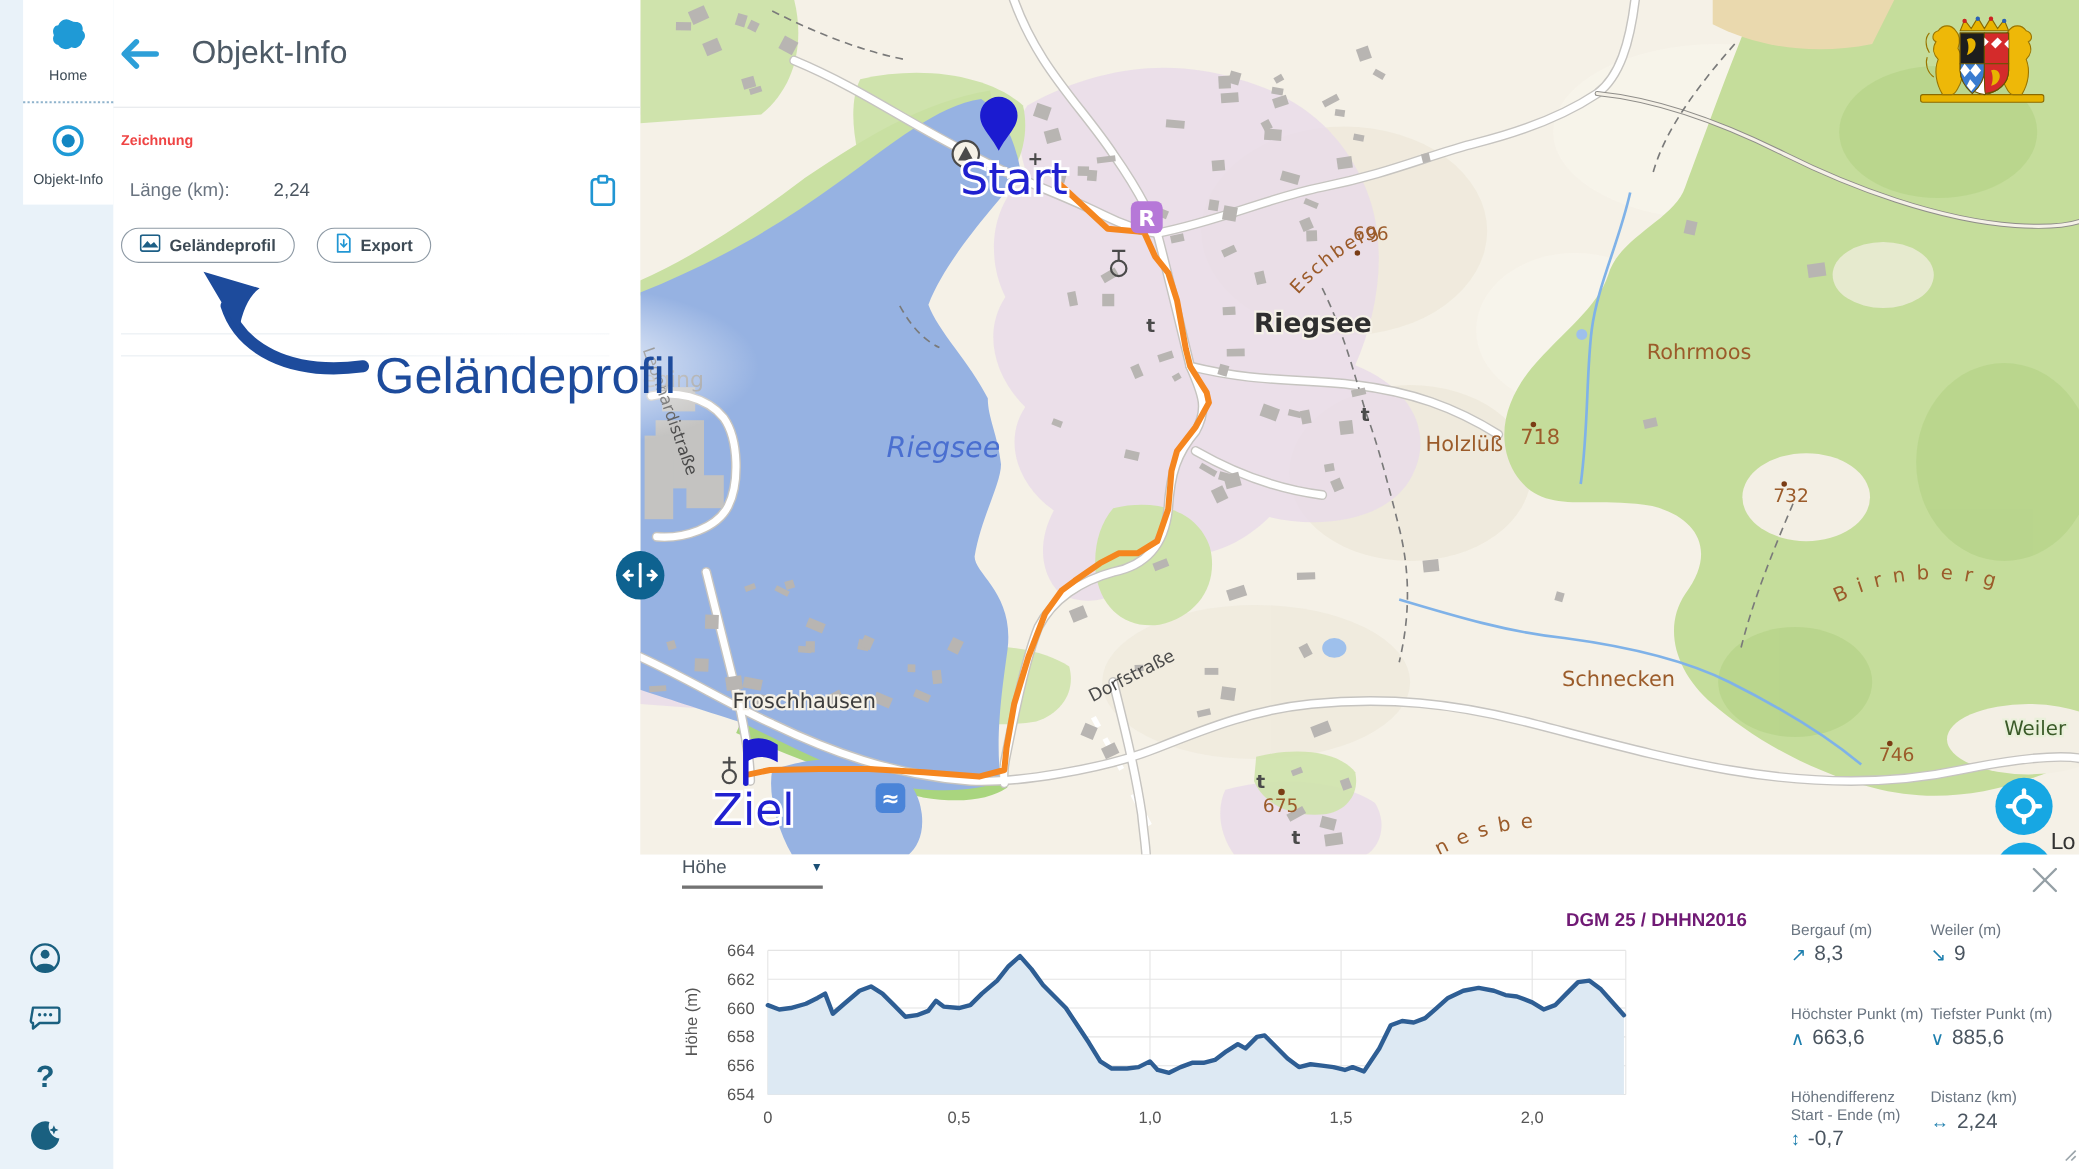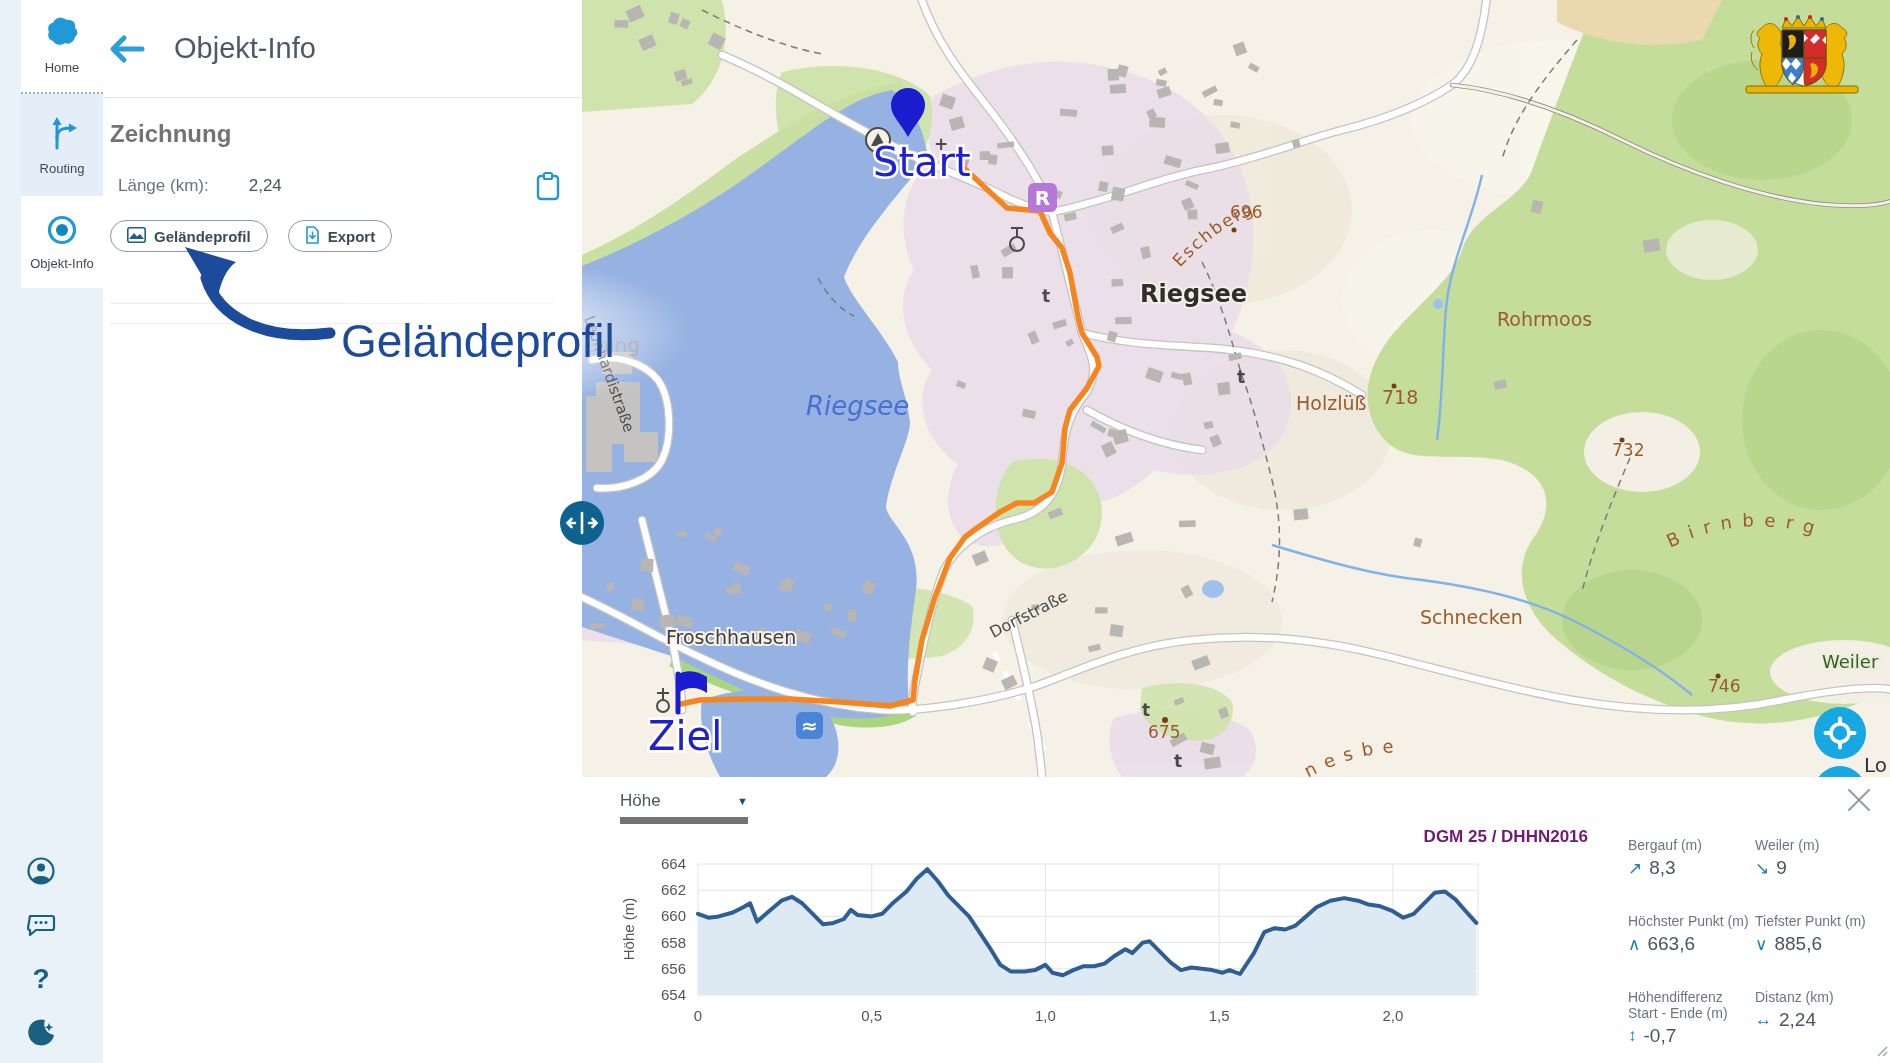--- a/index.html
+++ b/index.html
@@ -14,21 +14,21 @@
   .sb-obj{height:92px;background:#fff;}
   .sb-label{font-size:13px;color:#3d4a55;margin-top:5px;}
   .sb-bottom{position:absolute;left:0;bottom:14px;width:82px;display:flex;flex-direction:column;align-items:center;gap:22px;}
   .sb-bottom .bicon{width:32px;height:32px;display:flex;align-items:center;justify-content:center;cursor:pointer;}
 
   
   .panel{position:absolute;left:82px;top:0;width:500px;height:1063px;background:#fff;z-index:35;}
   .panel-header{height:97px;border-bottom:1px solid #e5e8eb;display:flex;align-items:center;}
   .back-btn{margin-left:26px;cursor:pointer;line-height:0;}
   .panel-title{font-size:29px;color:#4d5a66;margin-left:28px;}
-  .section-title{font-size:24px;font-weight:bold;color:#737373;margin:22px 0 0 28px;}
+  .section-title{font-size:13px;font-weight:bold;color:#ef4444;margin:22px 0 0 28px;}
   .len-row{display:flex;align-items:center;margin:28px 0 0 36px;font-size:17px;color:#6a7480;position:relative;width:444px;}
   .len-value{color:#4a5560;margin-left:40px;}
   .clip-btn{position:absolute;right:0;top:-6px;cursor:pointer;line-height:0;}
   .btn-row{display:flex;gap:20px;margin:24px 0 0 28px;}
   .pill-btn{display:flex;align-items:center;gap:8px;height:32px;padding:0 16px;border:1px solid #8e9aa5;
             border-radius:17px;background:#fff;font-size:15px;font-weight:bold;color:#3d4a55;cursor:pointer;}
   .thin-line{position:absolute;left:28px;width:444px;height:1px;background:#e9eef3;}
 
   
   .annotation{position:absolute;left:0;top:0;width:1890px;height:1063px;z-index:60;pointer-events:none;}
@@ -47,22 +47,22 @@
   .emblem{position:absolute;right:22px;top:10px;width:132px;height:88px;z-index:12;}
 
   
   .locate-btn{position:absolute;width:52px;height:52px;border-radius:50%;background:#17a7e3;z-index:12;
               display:flex;align-items:center;justify-content:center;cursor:pointer;}
   .locate-1{left:1232px;top:707px;}
   .locate-2{left:1232px;top:766px;}
 
   
   .chart-panel{position:absolute;left:582px;top:777px;width:1308px;height:286px;background:#fff;z-index:30;}
-  .hoehe-select{position:absolute;left:38px;top:14px;width:128px;cursor:pointer;
-                border-bottom:7px solid #737373;padding-bottom:6px;display:flex;align-items:center;justify-content:space-between;}
+  .hoehe-select{position:absolute;left:38px;top:2px;width:128px;cursor:pointer;
+                border-bottom:3px solid #737373;padding-bottom:6px;display:flex;align-items:center;justify-content:space-between;}
   .hoehe-select .sel-text{font-size:17px;color:#4a5560;}
   .hoehe-select .caret{font-size:11px;color:#1b4f75;}
   .close-x{position:absolute;left:1262px;top:8px;width:30px;height:30px;cursor:pointer;}
   .dgm-label{position:absolute;left:706px;top:50px;width:300px;text-align:right;font-size:17px;font-weight:bold;color:#701a75;}
   .chart-svg{position:absolute;left:0;top:0;}
   .chart-svg text{font-family:"Liberation Sans",sans-serif;font-size:15px;fill:#555;}
   .ylab{font-size:15px;fill:#555;}
   .stats{position:absolute;left:1046px;top:60px;width:256px;display:grid;grid-template-columns:127px 127px;row-gap:34px;}
   .stat .slabel{font-size:14px;color:#6b7682;line-height:1.15;}
   .stat .sval{font-size:19px;color:#4a5560;margin-top:4px;display:flex;align-items:center;gap:7px;}
@@ -73,33 +73,20 @@
 <body>
 
 <div class="sidebar">
   <div class="sb-item sb-home">
     <span>
       <svg width="36" height="34" viewBox="0 0 36 34">
           <path fill="#1f9ad6" d="M14 1c4-2 7 2 11 2 4 0 7 3 6 8 3 2 3 7 0 9-1 5-6 8-10 6-4 3-10 2-12-2-4-1-6-5-4-9-2-4 0-9 4-9 1-3 3-4 5-5z"></path>
         </svg>
     </span>
     <span class="sb-label">Home</span>
-  </div>
-  <div class="sb-item sb-routing">
-    <span>
-      <svg width="36" height="38" viewBox="0 0 36 38">
-        <g stroke="#2196d3" stroke-width="3" fill="none" stroke-linecap="round">
-          <path d="M13 34 V10"></path>
-            <path d="M13 24 C13 16 18 14 26 14"></path>
-        </g>
-        <path d="M13 3 L8.5 11 H17.5 Z" fill="#2196d3"></path>
-        <path d="M33 14 L25 9.5 V18.5 Z" fill="#2196d3"></path>
-      </svg>
-    </span>
-    <span class="sb-label">Routing</span>
   </div>
   <div class="sb-item sb-obj">
     <span>
       <svg width="34" height="34" viewBox="0 0 34 34">
         <circle cx="17" cy="17" r="12.5" fill="none" stroke="#1f9ad6" stroke-width="3.2"></circle>
         <circle cx="17" cy="17" r="6" fill="#1386c2"></circle>
       </svg>
     </span>
     <span class="sb-label">Objekt-Info</span>
   </div>

